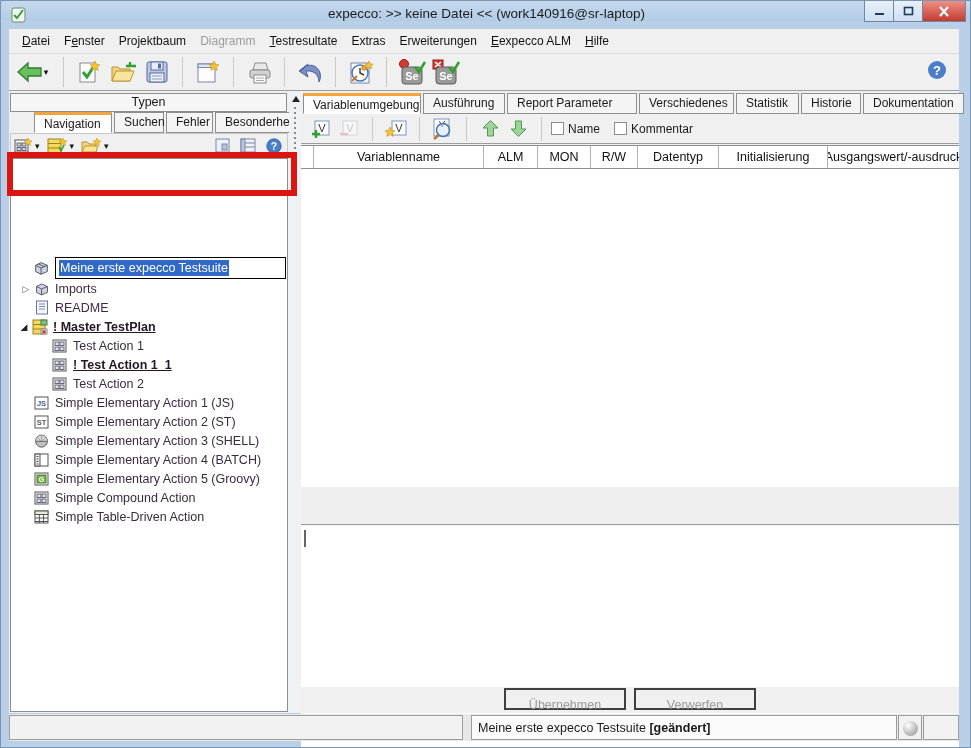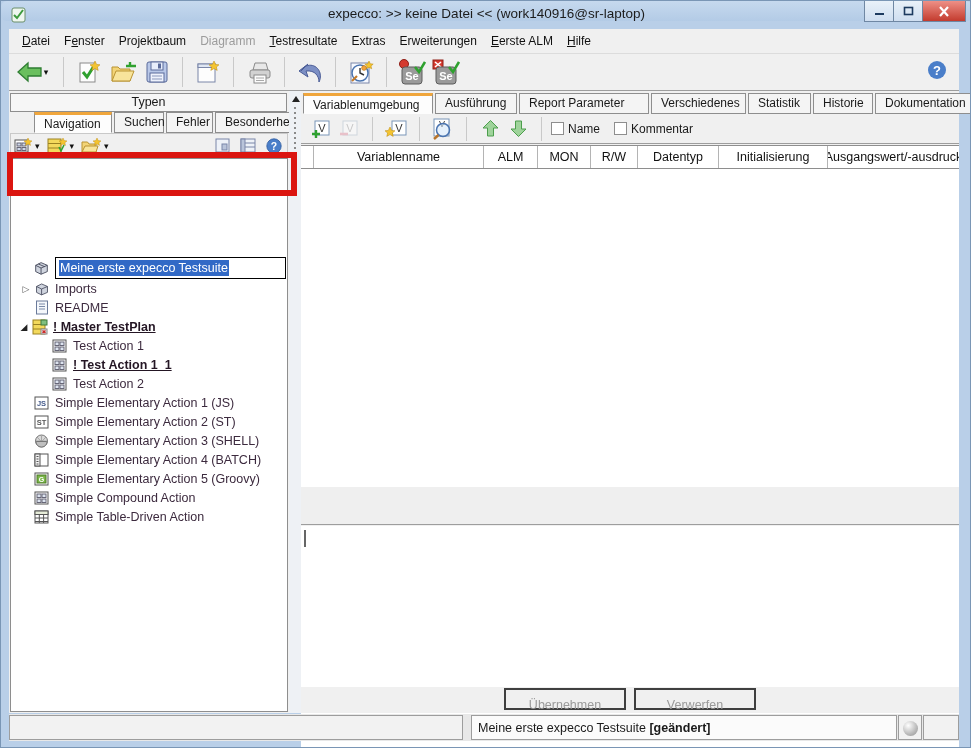--- a/index.html
+++ b/index.html
@@ -135,21 +135,21 @@
   </div>
 
   <div class="menubar">
     <span class="menu-item"><span class="u">D</span><span>atei</span></span>
     <span class="menu-item"><span>F</span><span class="u">e</span><span>nster</span></span>
     <span class="menu-item"><span>Projektbaum</span></span>
     <span class="menu-item disabled"><span>Diagramm</span></span>
     <span class="menu-item"><span class="u">T</span><span>estresultate</span></span>
     <span class="menu-item"><span>Extras</span></span>
     <span class="menu-item"><span>Erweiterungen</span></span>
-    <span class="menu-item"><span class="u">E</span><span>erste ALM</span></span>
+    <span class="menu-item"><span class="u">E</span><span>expecco ALM</span></span>
     <span class="menu-item"><span class="u">H</span><span>ilfe</span></span>
   </div>
 
   <div class="toolbar">
     <span class="tbtn" style="width:46px">
       <svg width="27" height="22" viewBox="0 0 27 22">
         <path d="M12 2 L12 7 L25 7 L25 15 L12 15 L12 20 L2 11 Z" fill="#6abf5e" stroke="#2e7d32" stroke-width="1.3"></path>
       </svg>
       <span class="chev">▾</span>
     </span>
@@ -481,21 +481,21 @@
   <div class="red-annotation"></div>
 
   <div class="vsplitter">
     <span class="tri-up"></span>
     <span class="dots"></span>
     <span class="tri-left"></span>
   </div>
 
   <div class="right-panel">
     <div class="tabs rtabs">
-      <span class="tab active" style="width:130px">Variablenumgebung</span>
+      <span class="tab active" style="width:118px">Variablenumgebung</span>
       <span class="tab" style="width:82px">Ausführung</span>
       <span class="tab" style="width:130px">Report Parameter</span>
       <span class="tab" style="width:95px">Verschiedenes</span>
       <span class="tab" style="width:63px">Statistik</span>
       <span class="tab" style="width:60px">Historie</span>
       <span class="tab" style="width:101px">Dokumentation</span>
     </div>
 
     <div class="rtoolbar">
       <span class="rbtn">

